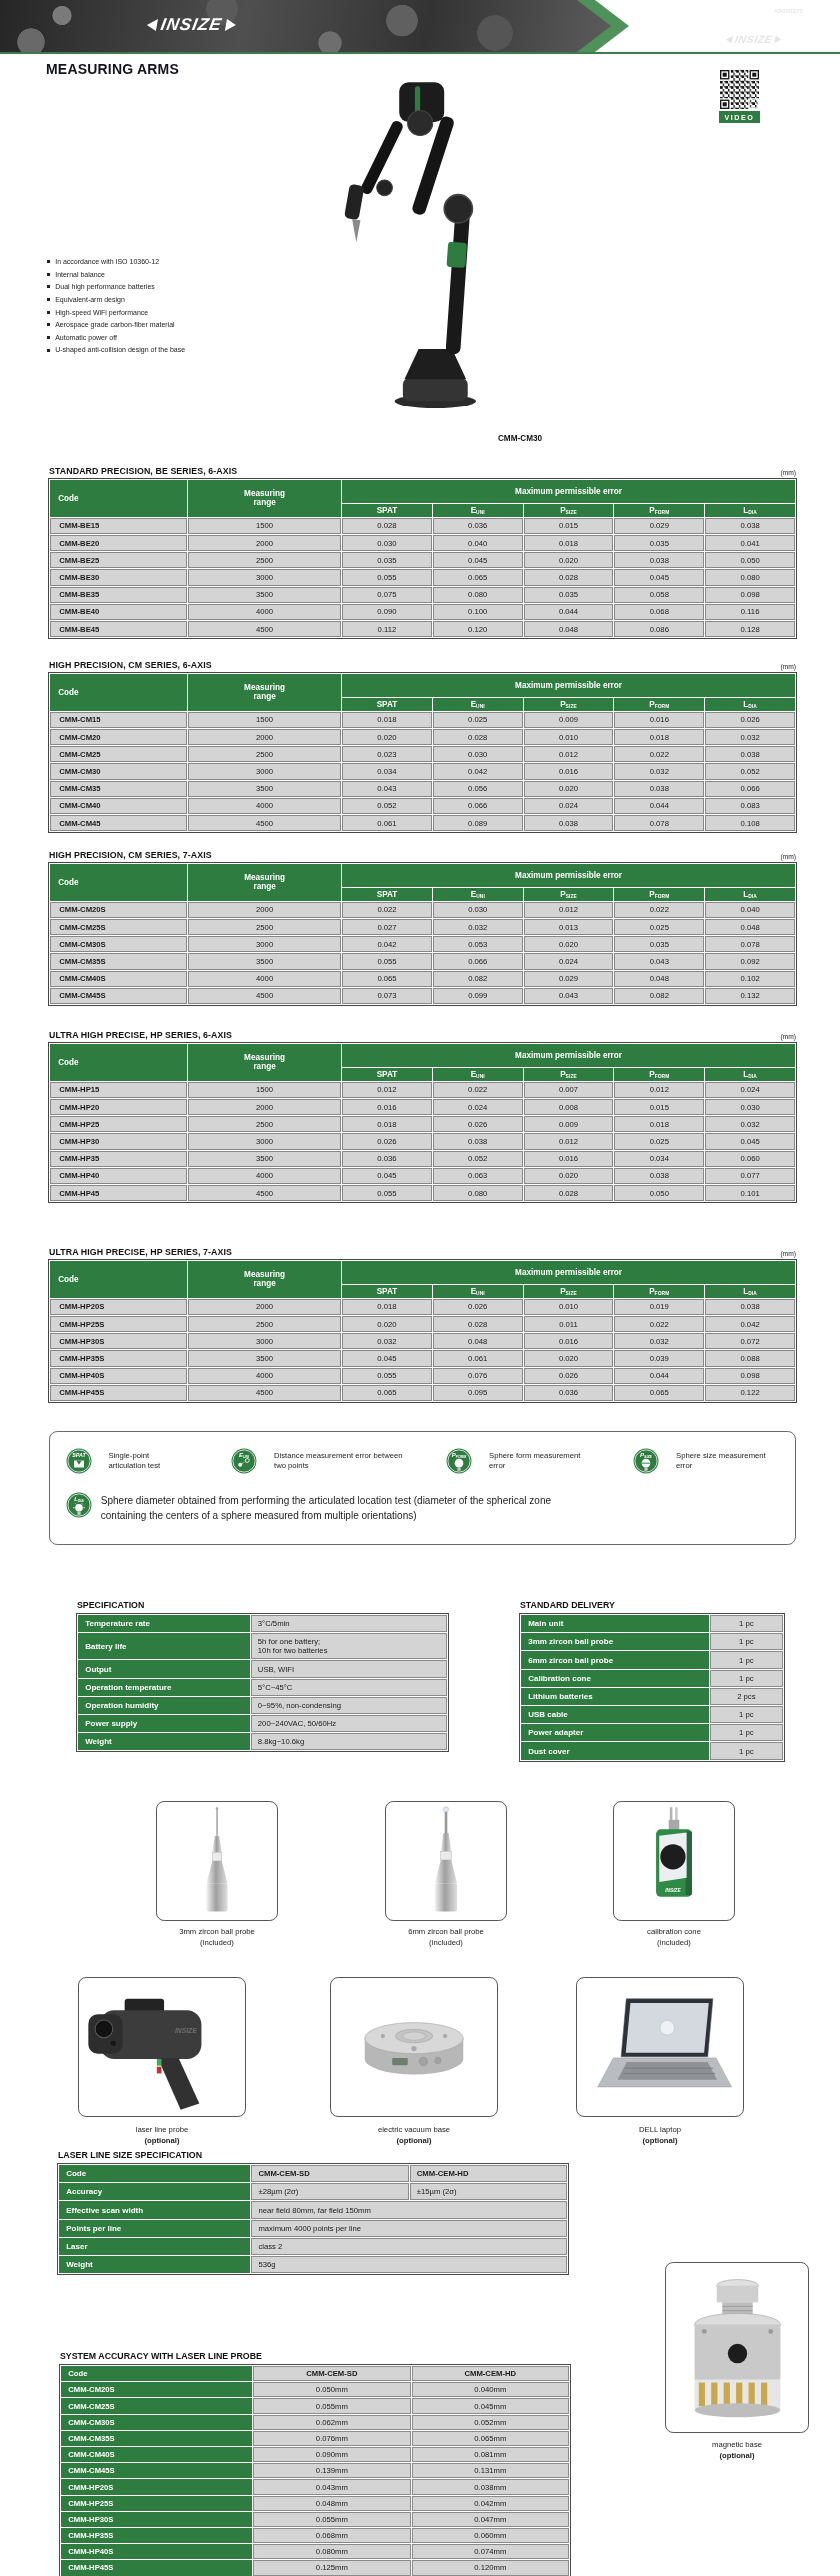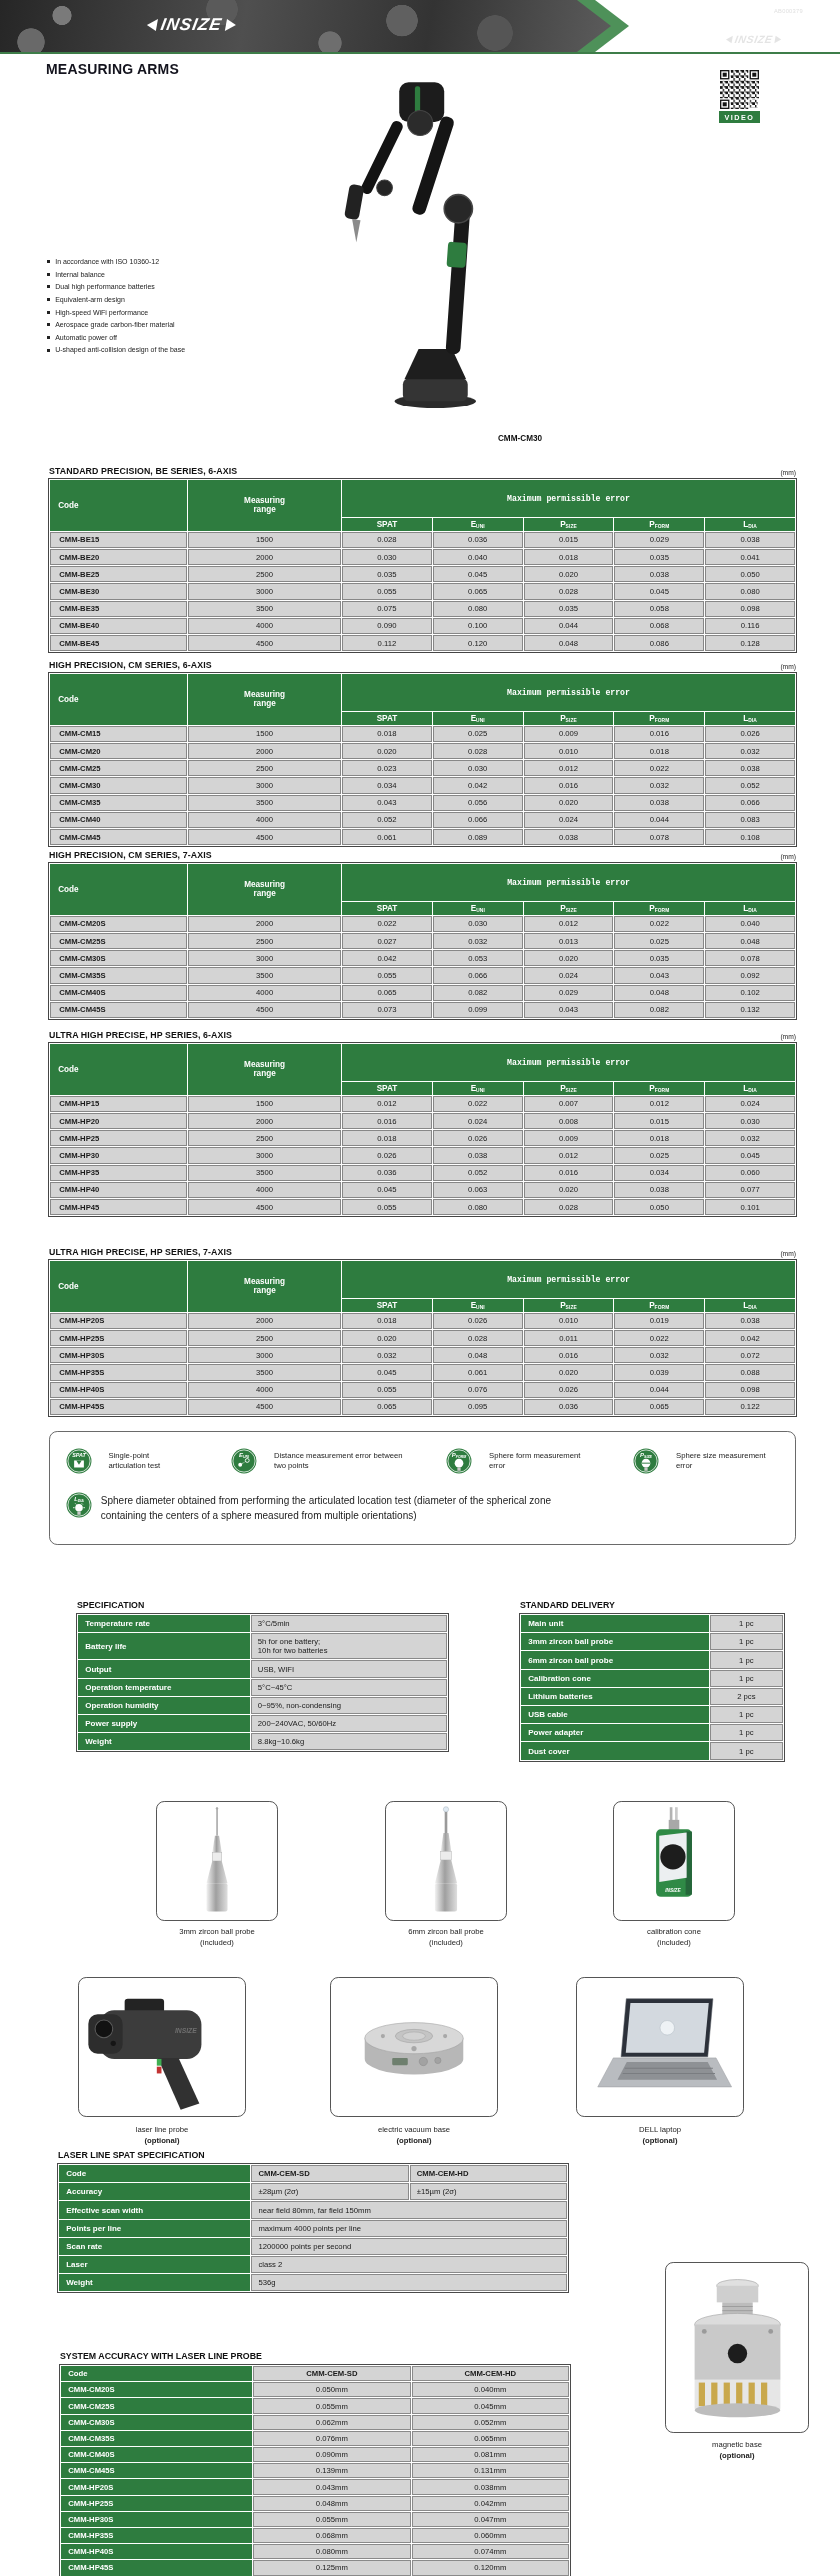--- a/index.html
+++ b/index.html
@@ -53,21 +53,21 @@
   .sec{position:absolute;left:49px;width:747px;}
   .sec-head{display:flex;justify-content:space-between;align-items:flex-end;margin-bottom:2.6px;}
   .sec-title{font-size:8.8px;font-weight:bold;color:#101010;letter-spacing:0.1px;}
   .sec-unit{font-size:6.7px;color:#222;}
   .sec-t1{top:466px;} .sec-t2{top:660px;} .sec-t3{top:850px;} .sec-t4{top:1030px;} .sec-t5{top:1247px;}
 
   
   table.mpe{width:100%;border-collapse:separate;border-spacing:1px 1.5px;background:#fff;outline:1px solid #454545;}
   table.mpe th{background:#2e7c3f;color:#fff;font-weight:bold;font-size:8.2px;padding:2.1px 1px;}
   table.mpe th .rng{display:block;width:47px;margin:0 auto;line-height:1.15;}
-  table.mpe th.group{font-size:8.2px;padding:14px 1px;font-family:Liberation Mono, monospace;}
+  table.mpe th.group{font-size:8.2px;padding:7px 1px;}
   table.mpe td{background:#d4d4d4;border:0.5px solid #878787;text-align:center;font-size:7.7px;color:#1a1a1a;padding:2.6px 2.1px;}
   table.mpe td.code{text-align:left;padding-left:8.2px;font-weight:bold;}
   .sub-s{font-size:4.9px;font-weight:bold;vertical-align:-1px;letter-spacing:0.1px;}
 
   
   #legend{left:49px;top:1431px;width:747px;height:114px;border:1px solid #6a6a6a;border-radius:8.2px;box-sizing:border-box;}
   .legend-item{position:absolute;top:15.5px;display:flex;gap:17px;align-items:center;}
   .legend-item:nth-of-type(1){left:15.5px;} .legend-item:nth-of-type(2){left:181px;}
   .legend-item:nth-of-type(3){left:396px;} .legend-item:nth-of-type(4){left:583px;}
   .legend-item .lbl{font-size:7.7px;color:#1c1c1c;line-height:1.3;}
@@ -893,21 +893,21 @@
       <polygon points="96,158 252,158 270,192 78,192" fill="#8e9195"></polygon>
       <line x1="92" y1="170" x2="262" y2="170" stroke="#7a7d81" stroke-width="2"></line>
       <line x1="88" y1="180" x2="266" y2="180" stroke="#7a7d81" stroke-width="2"></line>
     </svg>
   </div>
   <div class="img-cap cap-opt1"><span>laser line probe</span><br><b>(optional)</b></div>
   <div class="img-cap cap-opt2"><span>electric vacuum base</span><br><b>(optional)</b></div>
   <div class="img-cap cap-opt3"><span>DELL laptop</span><br><b>(optional)</b></div>
 
   <div id="laser-sec" class="abs">
-    <div class="mini-head">LASER LINE SPAT SPECIFICATION</div>
+    <div class="mini-head">LASER LINE SIZE SPECIFICATION</div>
     <table class="kv" style="width:100%">
       <colgroup>
           <col style="width:192px">
           <col style="width:158px">
           <col style="width:158px">
         </colgroup>
       <tbody>
           <tr>
             <th>Code</th>
             <td class="bold">CMM-CEM-SD</td>
@@ -918,24 +918,20 @@
             <td>±28µm (2σ)</td>
             <td>±15µm (2σ)</td>
           </tr>
           <tr>
             <th>Effective scan width</th>
             <td colspan="2">near field 80mm, far field 150mm</td>
           </tr>
           <tr>
             <th>Points per line</th>
             <td colspan="2">maximum 4000 points per line</td>
-          </tr>
-          <tr>
-            <th>Scan rate</th>
-            <td colspan="2">1200000 points per second</td>
           </tr>
           <tr>
             <th>Laser</th>
             <td colspan="2">class 2</td>
           </tr>
           <tr>
             <th>Weight</th>
             <td colspan="2">536g</td>
           </tr>
         </tbody>

